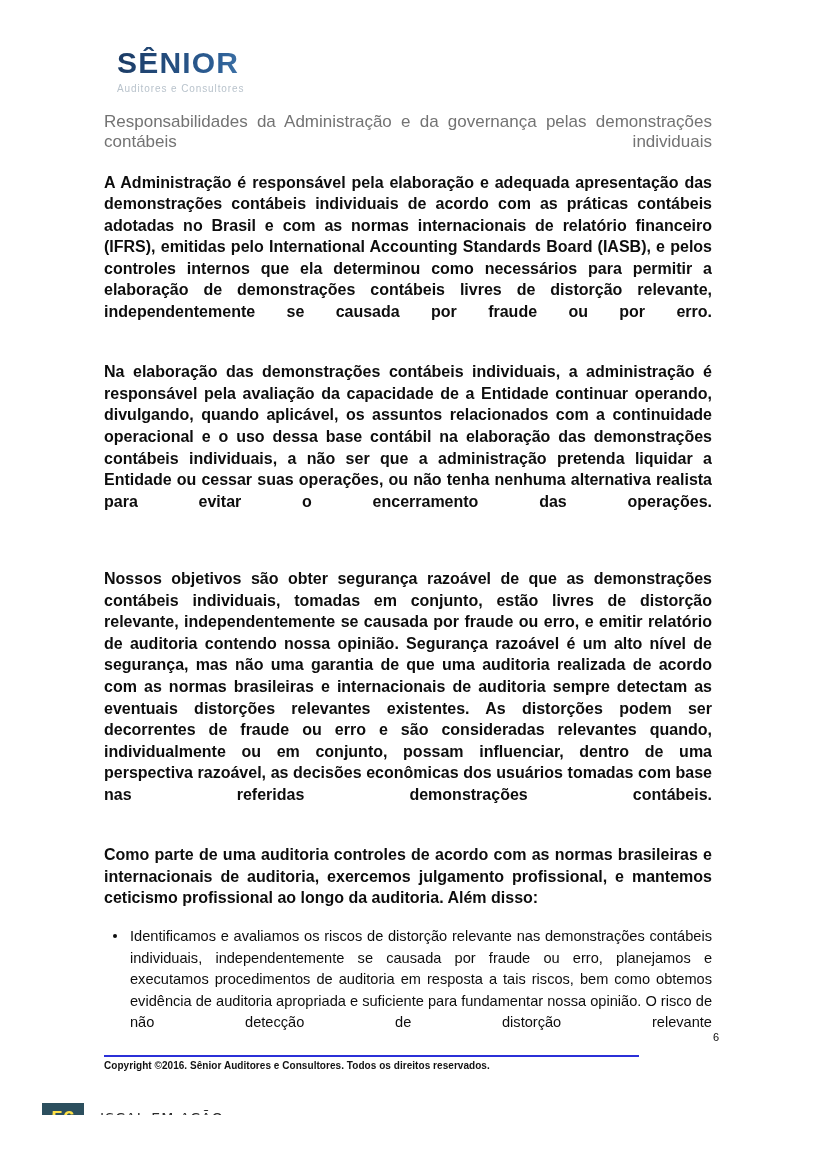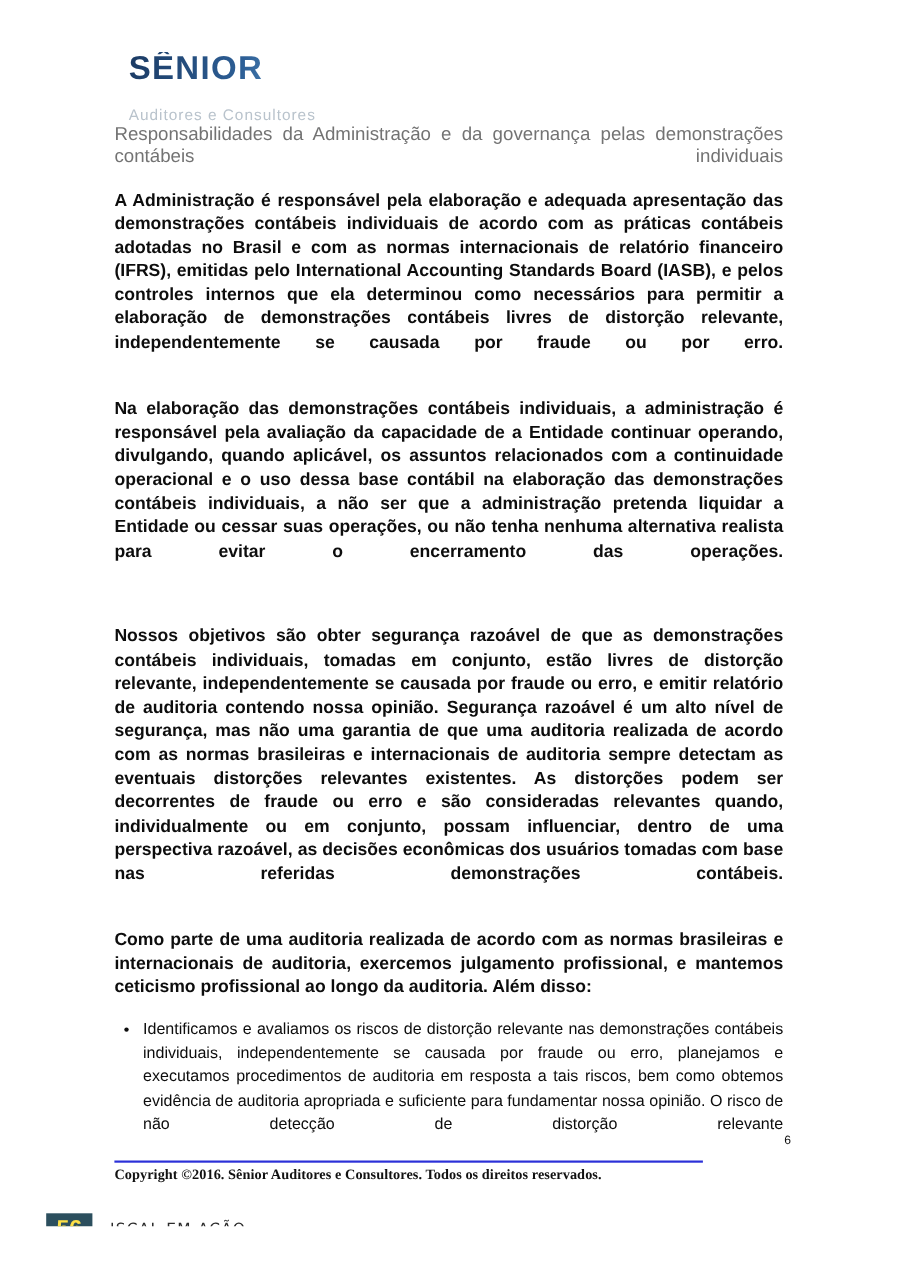--- a/index.html
+++ b/index.html
@@ -33,22 +33,22 @@
     letter-spacing: 1.2px;
     line-height: 1.05;
     background: linear-gradient(100deg, #1b3a63 0%, #2d5f96 45%, #6fa8d6 78%, #9fc7e4 100%);
     -webkit-background-clip: text;
     background-clip: text;
     color: transparent;
     -webkit-text-fill-color: transparent;
     white-space: nowrap;
   }
   .logo-sub {
-    margin-top: 17px;
-    font-size: 14px;
+    margin-top: 4px;
+    font-size: 10px;
     letter-spacing: 0.9px;
     color: #b9c3cc;
     white-space: nowrap;
   }
 
   
   .content {
     position: absolute;
     left: 104px;
     top: 112px;
@@ -131,26 +131,25 @@
     left: 104px;
     top: 1055px;
     width: 535px;
     height: 2px;
     background: #2b30d8;
   }
   .footer-copyright {
     position: absolute;
     left: 104px;
     top: 1060px;
-    font-size: 13px;
+    font-size: 10px;
     font-weight: bold;
     color: #111111;
     letter-spacing: 0.05px;
     white-space: nowrap;
-    font-family: Liberation Serif, serif;
   }
 
   
   .banner {
     position: absolute;
     left: 0;
     top: 1098px;
     width: 826px;
     height: 40px;
     display: flex;
@@ -201,21 +200,21 @@
     <div class="gap"></div>
 
 
     <div class="gap"></div>
 
 
     <p class="para">Nossos objetivos são obter segurança razoável de que as demonstrações contábeis individuais, tomadas em conjunto, estão livres de distorção relevante, independentemente se causada por fraude ou erro, e emitir relatório de auditoria contendo nossa opinião. Segurança razoável é um alto nível de segurança, mas não uma garantia de que uma auditoria realizada de acordo com as normas brasileiras e internacionais de auditoria sempre detectam as eventuais distorções relevantes existentes. As distorções podem ser decorrentes de fraude ou erro e são consideradas relevantes quando, individualmente ou em conjunto, possam influenciar, dentro de uma perspectiva razoável, as decisões econômicas dos usuários tomadas com base nas referidas demonstrações contábeis.</p>
 
     <div class="gap"></div>
 
-    <p class="para last">Como parte de uma auditoria realizada de acordo com as normas brasileiras e internacionais de auditoria, exercemos julgamento profissional, e mantemos ceticismo profissional ao longo da auditoria. Além disso:</p>
+    <p class="para last">Como parte de uma auditoria controles de acordo com as normas brasileiras e internacionais de auditoria, exercemos julgamento profissional, e mantemos ceticismo profissional ao longo da auditoria. Além disso:</p>
 
     <div class="gap"></div>
 
     <ul class="bullet-list">
       <li class="bullet-item">
         <span class="bullet-dot"></span>
         <span>Identificamos e avaliamos os riscos de distorção relevante nas demonstrações contábeis individuais, independentemente se causada por fraude ou erro, planejamos e executamos procedimentos de auditoria em resposta a tais riscos, bem como obtemos evidência de auditoria apropriada e suficiente para fundamentar nossa opinião. O risco de não detecção de distorção relevante</span>
       </li>
     </ul>
 

